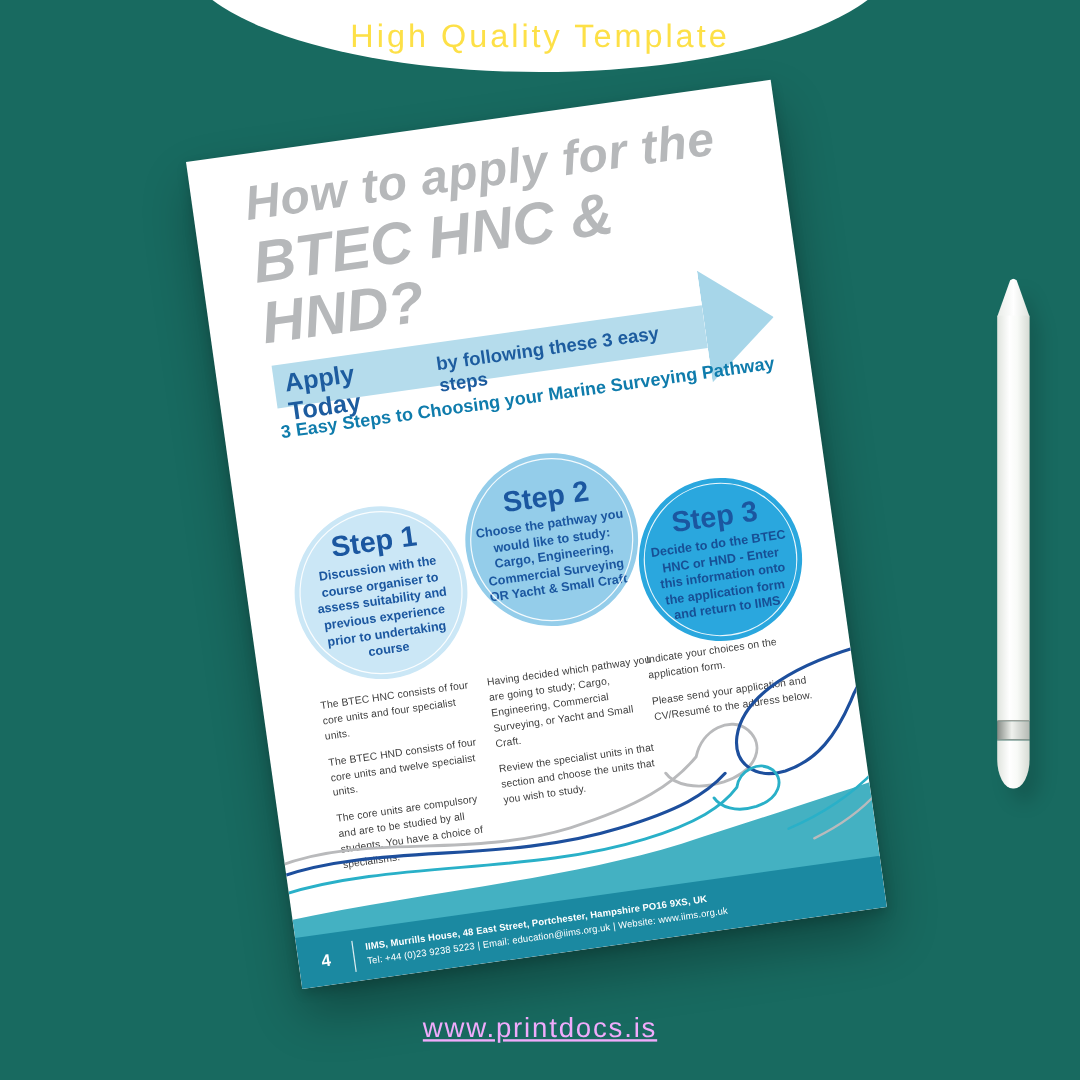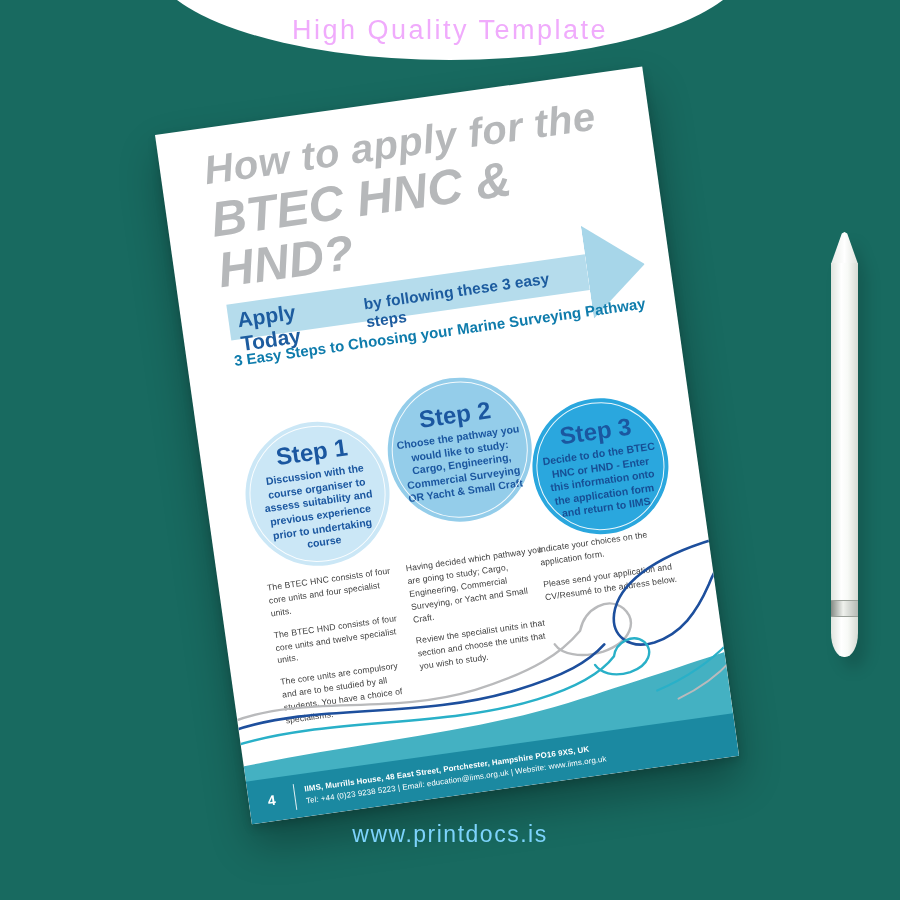--- a/index.html
+++ b/index.html
@@ -8,21 +8,21 @@
     background:#186A60;
     font-family:"Liberation Sans", sans-serif;
   }
   
   .ellipse{
     position:absolute;left:150px;top:-145px;width:600px;height:205px;
     background:#ffffff;border-radius:50%;z-index:3;
   }
   .header-title{
     position:absolute;top:15px;left:0;width:900px;text-align:center;
-    font-size:27px;letter-spacing:2.5px;color:#f0abfc;z-index:4;font-weight:400;
+    font-size:27px;letter-spacing:2.5px;color:#fde047;z-index:4;font-weight:400;
   }
   
   .paper{
     position:absolute;left:155px;top:135px;width:492px;height:696px;
     background:#ffffff;transform:rotate(-8deg);transform-origin:top left;
     overflow:hidden;z-index:1;
     box-shadow:0 22px 42px rgba(0,0,0,.30), 0 4px 10px rgba(0,0,0,.16);
   }
   .page-title{
     position:absolute;left:44px;top:22px;color:#b6b8ba;
@@ -72,22 +72,22 @@
     position:absolute;left:0;top:653px;width:492px;height:43px;background:#1b89a1;
     display:flex;align-items:center;
   }
   .page-num{width:46px;text-align:center;color:#ffffff;font-size:14px;font-weight:700;}
   .f-divider{width:1px;height:26px;background:rgba(255,255,255,.85);}
   .f-address{margin-left:10px;color:#ffffff;}
   .f-line1{font-size:7.9px;font-weight:700;letter-spacing:.1px;}
   .f-line2{font-size:7.9px;font-weight:400;margin-top:2.5px;letter-spacing:.1px;}
   
   .site-url{
-    position:absolute;left:0;top:821px;width:900px;text-align:center;
-    color:#7dd3fc;font-size:23px;letter-spacing:1.5px;z-index:2;
+    position:absolute;left:0;top:843px;width:900px;text-align:center;
+    color:#f0abfc;font-size:23px;letter-spacing:1.5px;z-index:2;text-decoration:underline;
   }
   
   .pencil{
     position:absolute;left:831px;top:232px;width:27px;height:425px;z-index:2;
     filter:drop-shadow(9px 12px 7px rgba(0,0,0,0.14));
   }
   .p-tip{
     position:absolute;top:0;left:0;width:27px;height:32px;
     background:linear-gradient(90deg,#e9ece8,#ffffff 50%,#dfe3dd);
     clip-path:polygon(50% 0,60% 5%,100% 100%,0 100%,40% 5%);

